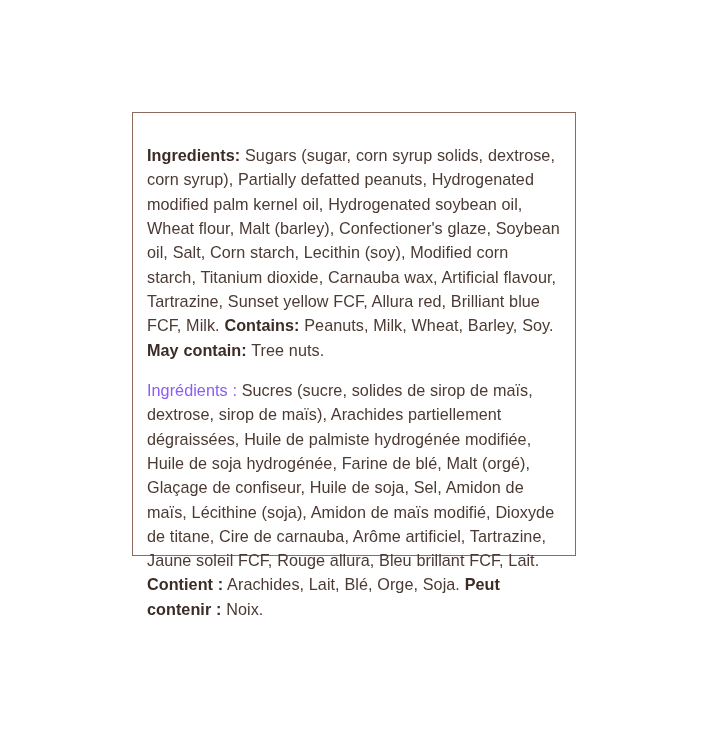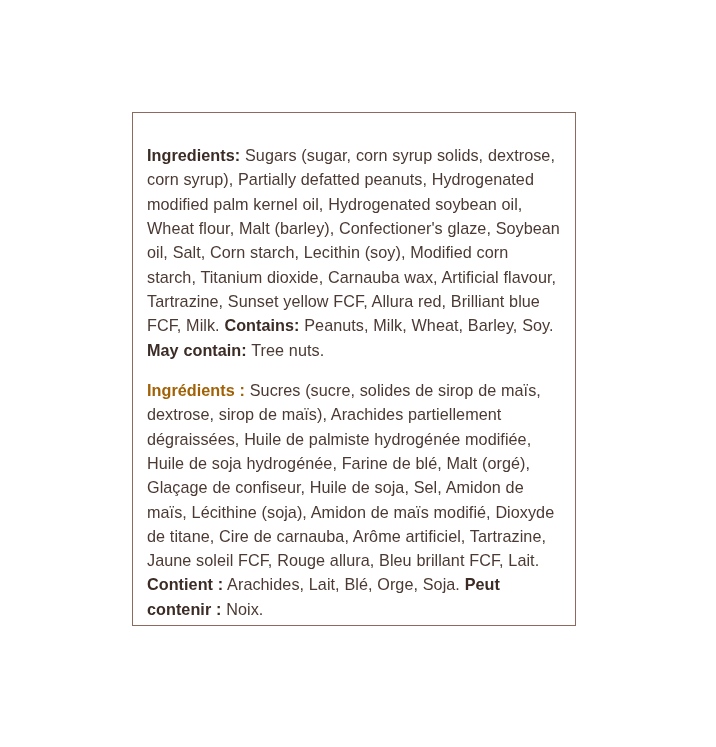--- a/index.html
+++ b/index.html
@@ -11,21 +11,21 @@
     height: 747px;
     background: #ffffff;
     font-family: "Liberation Sans", sans-serif;
     overflow: hidden;
   }
   .label-wrap {
     position: absolute;
     left: 132px;
     top: 112px;
     width: 444px;
-    height: 514px;
+    height: 444px;
     border: 1px solid #8c6a5d;
     box-sizing: border-box;
     background: #ffffff;
   }
   .panel-inner {
     padding: 14px 14px 10px 14px;
   }
   .ing-block {
     color: #4b3a33;
     font-size: 16.2px;
@@ -35,22 +35,22 @@
     word-spacing: 0.2px;
   }
   .ing-block.fr {
     margin-top: 0px;
   }
   .hd {
     font-weight: bold;
     color: #3b2c26;
   }
   .hd-light {
-    font-weight: bold;
-    color: #a16207;
+    font-weight: normal;
+    color: #8b5cf6;
   }
   
   .edge-tint {
     position: absolute;
     left: 0;
     top: 0;
     width: 6px;
     height: 747px;
     background: #ffffff;
   }

